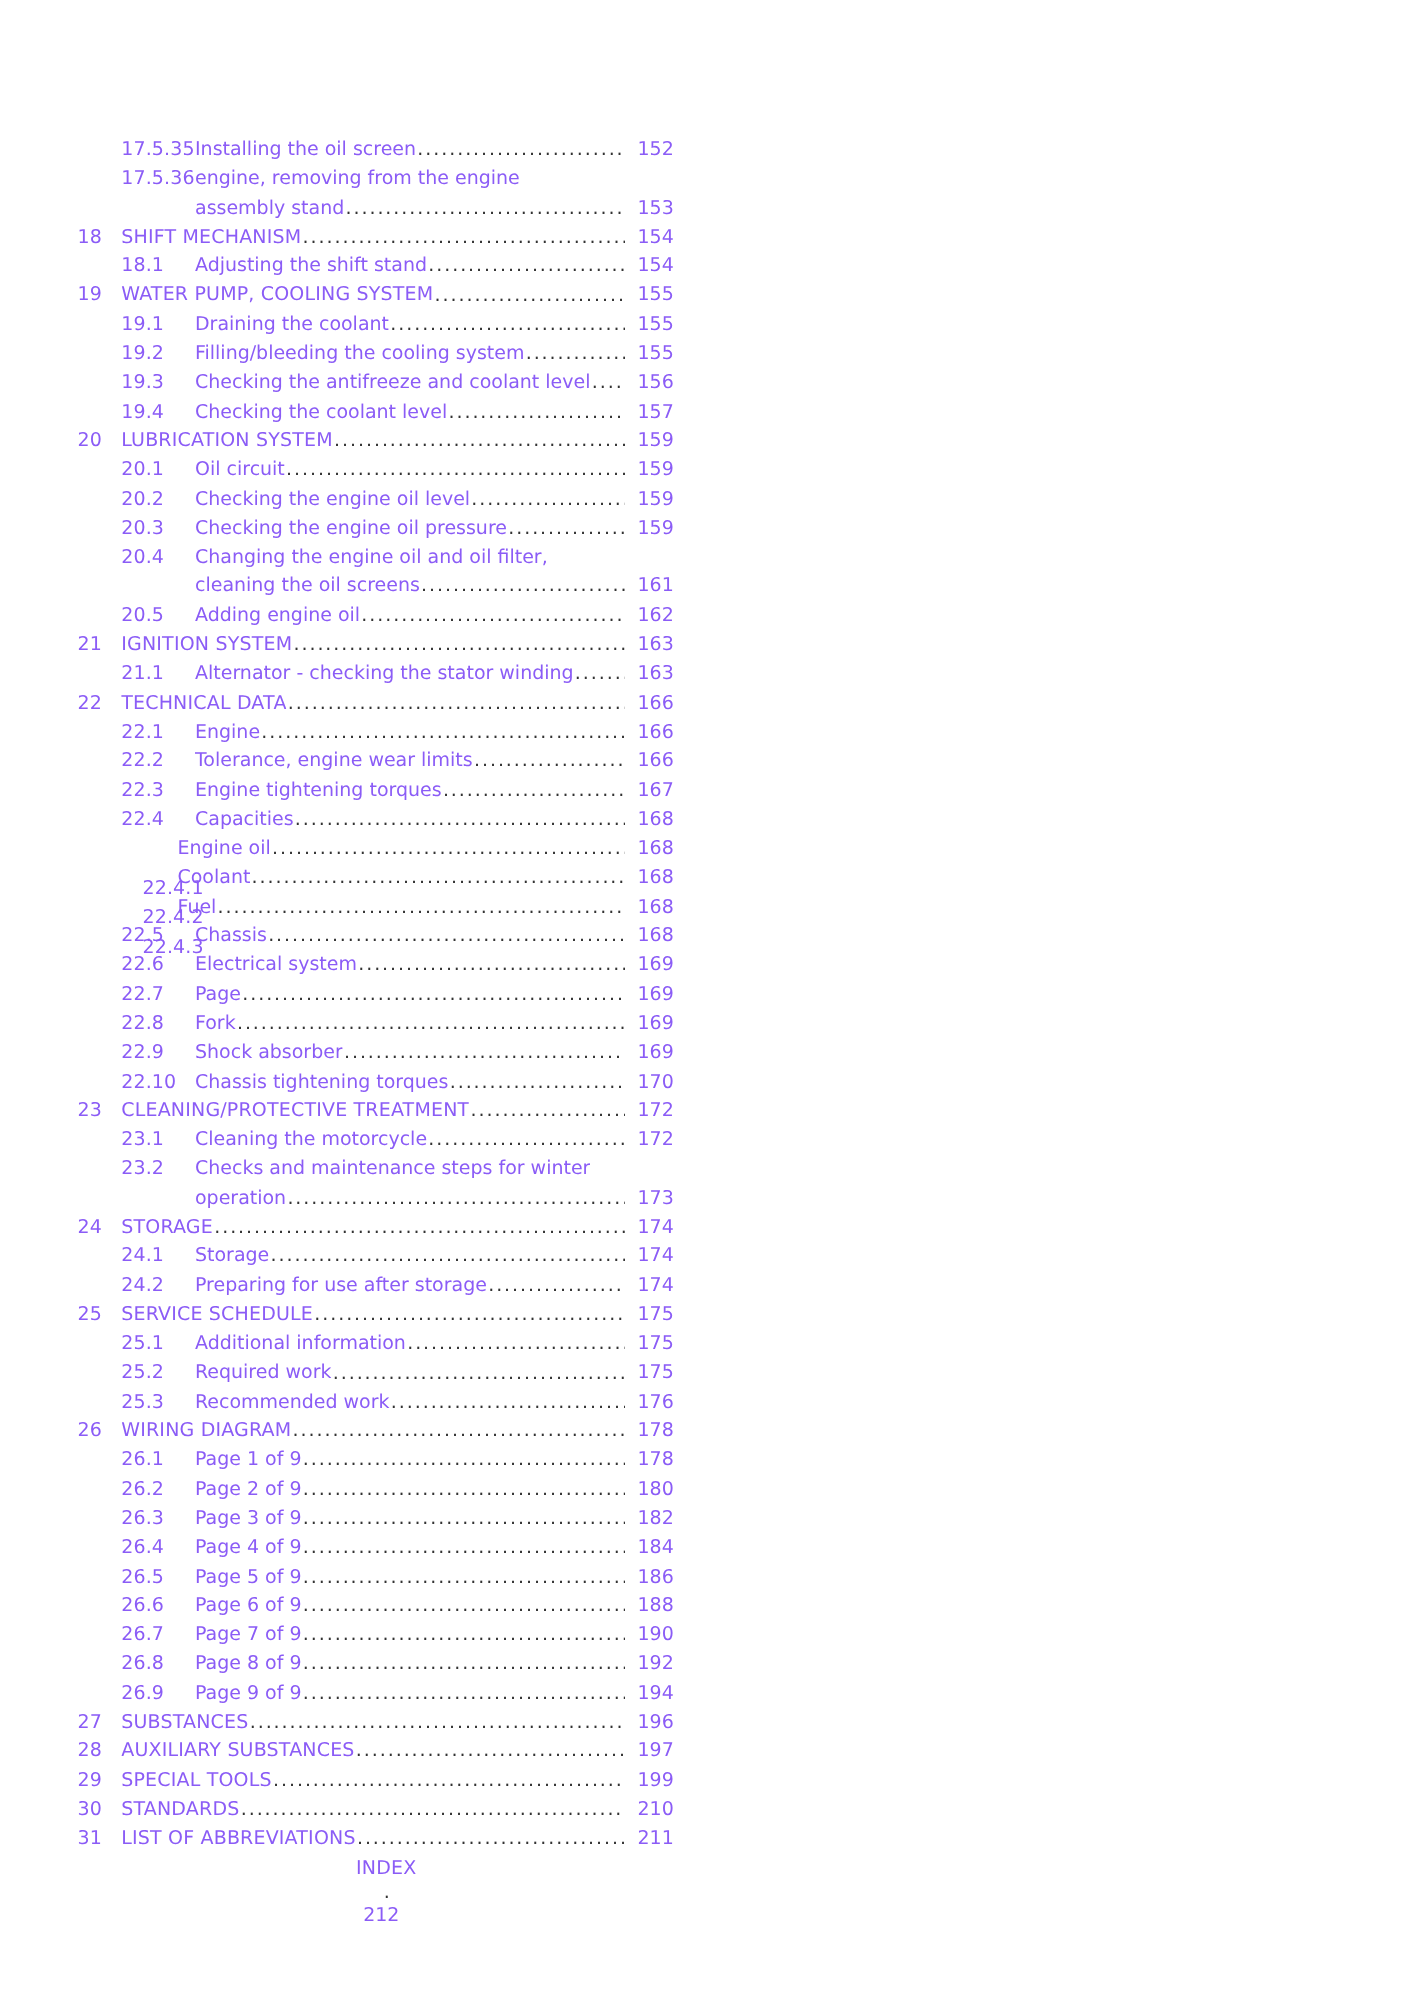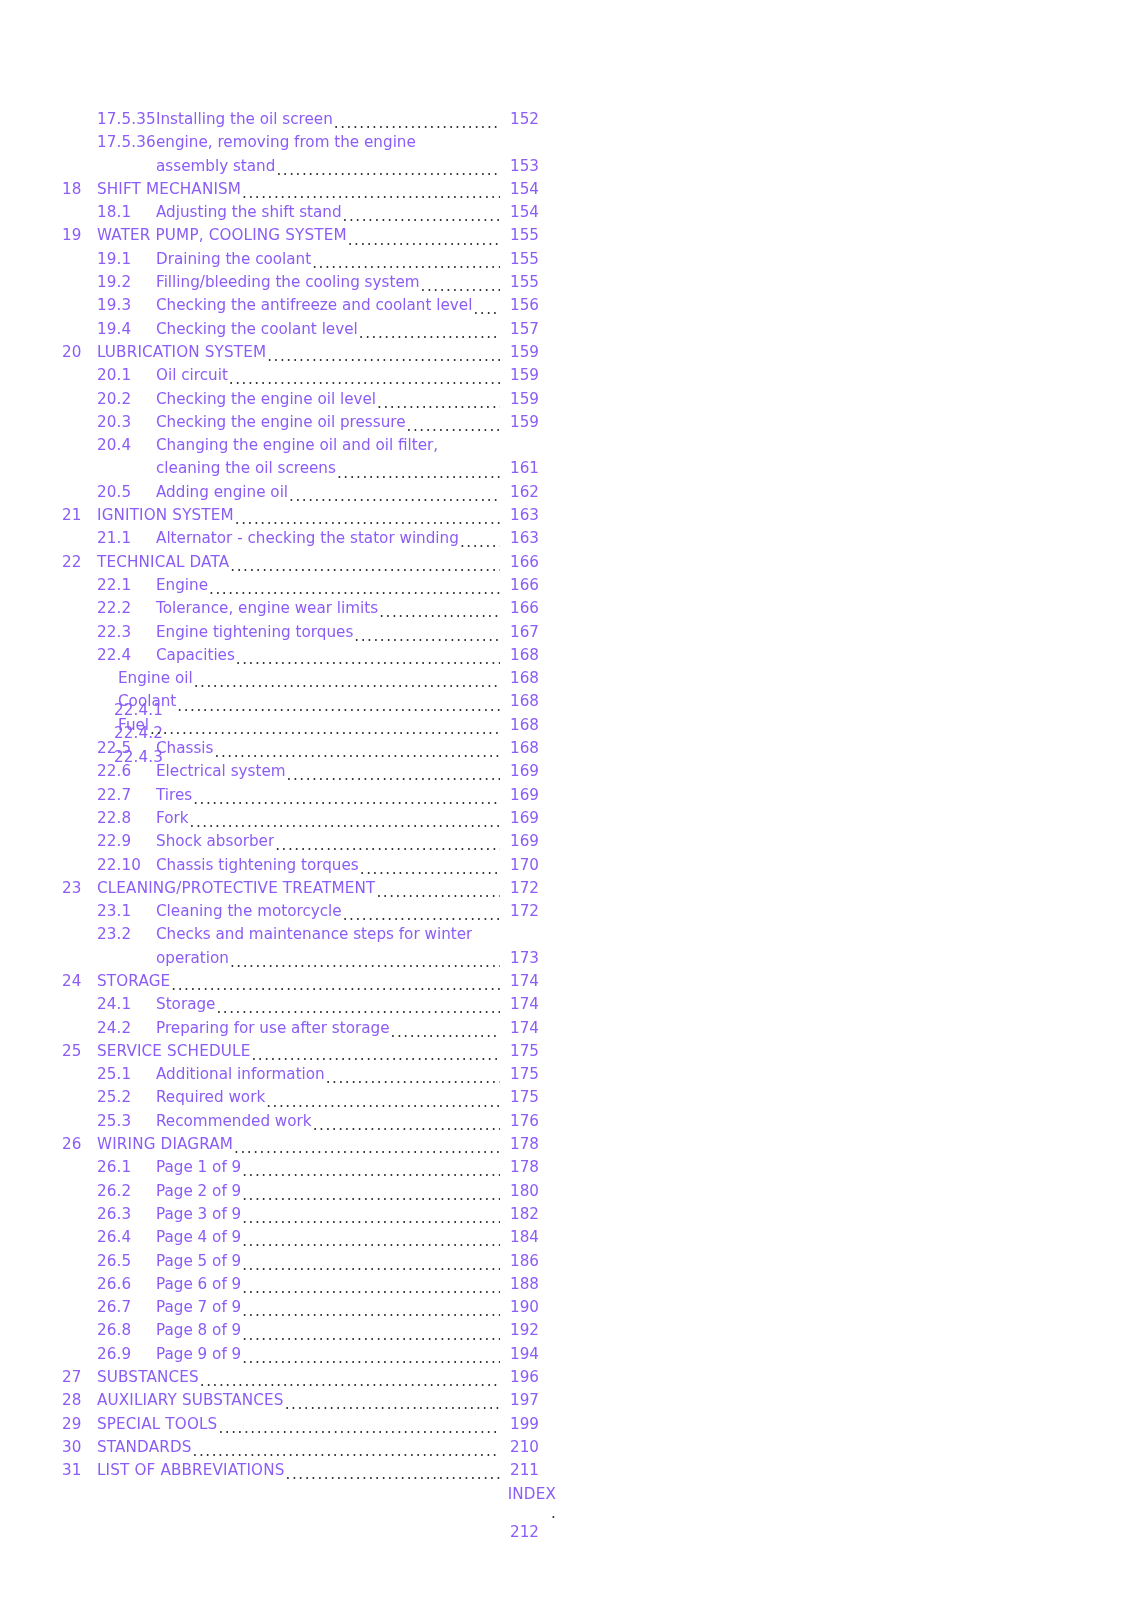--- a/index.html
+++ b/index.html
@@ -82,28 +82,28 @@
   
   .lvl1 > .num { left: 0px; }
   .lvl1 > .body { margin-left: 35px; }
 
   
   .lvl2 > .num { left: 35px; }
   .lvl2 > .body { margin-left: 94px; }
 
   
   .lvl3 > .num { left: 52px; margin-top: 32px; }
-  .lvl3 > .body { margin-left: 56px; }
+  .lvl3 > .body { margin-left: 80px; }
 
   
   .lvl0 > .body { margin-left: 0px; flex-direction: column; }
 
   .body {
     display: flex;
-    align-items: flex-end;
+    align-items: center;
     width: auto;
   }
 
   .label {
     flex: 0 1 auto;
     overflow: hidden;
     text-overflow: clip;
     white-space: nowrap;
   }
 
@@ -378,21 +378,21 @@
         <span class="num">22.6</span>
         <span class="body">
           <span class="label">Electrical system</span>
           <span class="leader"></span>
           <span class="pg">169</span>
         </span>
       </div>
       <div class="toc-row lvl2">
         <span class="num">22.7</span>
         <span class="body">
-          <span class="label">Tires</span>
+          <span class="label">Page</span>
           <span class="leader"></span>
           <span class="pg">169</span>
         </span>
       </div>
       <div class="toc-row lvl2">
         <span class="num">22.8</span>
         <span class="body">
           <span class="label">Fork</span>
           <span class="leader"></span>
           <span class="pg">169</span>

